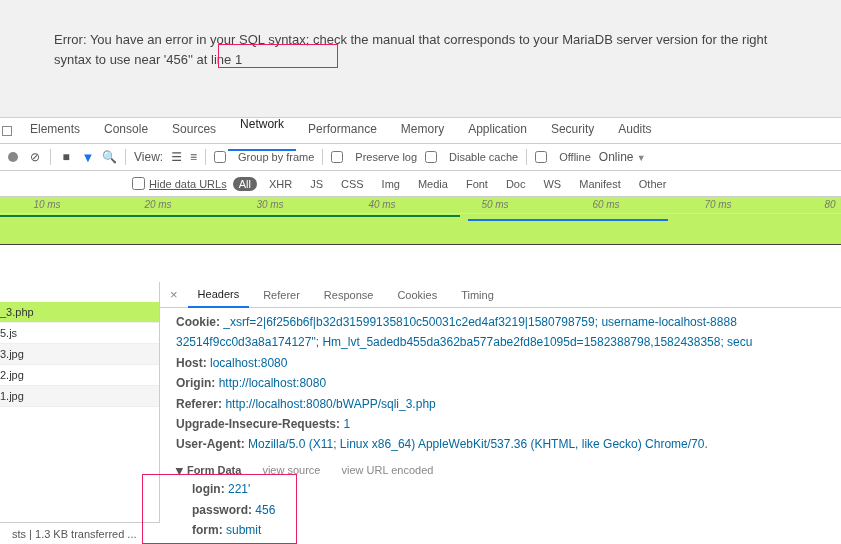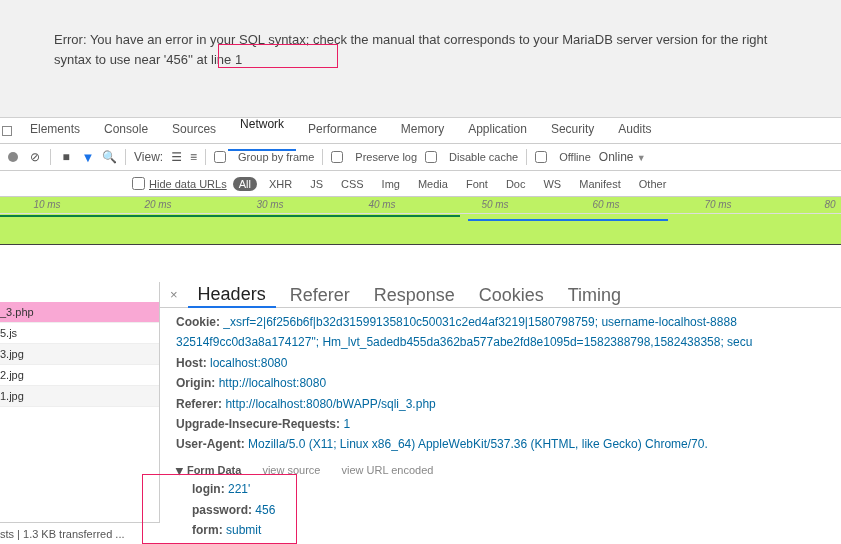--- a/index.html
+++ b/index.html
@@ -37,27 +37,27 @@
 .timeline .tick { position: absolute; top: 2px; font-size: 10px; color: #777; transform: translateX(-50%); }
 .timeline .ruler { position: absolute; top: 16px; left: 0; right: 0; height: 1px; background: #ddd; }
 .timeline .bar-green { position: absolute; top: 18px; height: 2px; background: #0b8043; left: 0; width: 460px; }
 .timeline .bar-blue { position: absolute; top: 22px; height: 2px; background: #1a73e8; left: 468px; width: 200px; }
 
 
 .split { position: absolute; top: 244px; left: 0; right: 0; bottom: 0; display: flex; }
 .req-list { width: 160px; border-right: 1px solid #ccc; background: #fff; overflow: hidden; position: relative; }
 .req-list .row { height: 21px; line-height: 21px; padding-left: 0; font-size: 11px; border-bottom: 1px solid #eee; overflow: hidden; white-space: nowrap; }
 .req-list .row:nth-child(even) { background: #f5f5f5; }
-.req-list .row.sel { background: #f9a8d4; }
-.req-footer { position: absolute; bottom: 0; left: 0; width: 160px; height: 22px; border-top: 1px solid #ccc; font-size: 11px; color: #555; line-height: 22px; padding-left: 0; background: #fff; overflow: hidden; white-space: nowrap; }
+.req-list .row.sel { background: #bef264; }
+.req-footer { position: absolute; bottom: 0; left: 0; width: 160px; height: 22px; border-top: 1px solid #ccc; font-size: 11px; color: #555; line-height: 22px; padding-left: 12px; background: #fff; overflow: hidden; white-space: nowrap; }
 
 .detail { flex: 1; display: flex; flex-direction: column; position: relative; }
 .detail-tabs { height: 26px; border-bottom: 1px solid #ccc; display: flex; align-items: center; gap: 4px; padding-left: 4px; }
 .detail-tabs .close { font-size: 13px; color: #888; padding: 0 6px; cursor: pointer; }
-.detail-tabs .dtab { padding: 0 10px; color: #666; height: 26px; line-height: 26px; cursor: pointer; font-size: 18px; }
+.detail-tabs .dtab { padding: 0 10px; color: #666; height: 26px; line-height: 26px; cursor: pointer; font-size: 11px; }
 .detail-tabs .dtab.active { color: #222; border-bottom: 2px solid #1a73e8; height: 27px; }
 
 .headers-pane { flex: 1; overflow: hidden; padding: 4px 0 0 16px; font-family: Menlo, Consolas, monospace; font-size: 12px; line-height: 1.7; color: #303030; white-space: nowrap; }
 .headers-pane .hrow .k { font-weight: bold; color: #545454; }
 .headers-pane .hrow .v { color: #0369a1; }
 .section-hdr { font-weight: bold; color: #555; font-family: Arial; font-size: 11px; padding-top: 6px; }
 .section-hdr .tri { display: inline-block; transform: rotate(90deg); font-size: 9px; margin-right: 4px; }
 .section-hdr .link { font-weight: normal; color: #888; margin-left: 18px; cursor: pointer; }
 .form-data { padding-left: 16px; }
 

